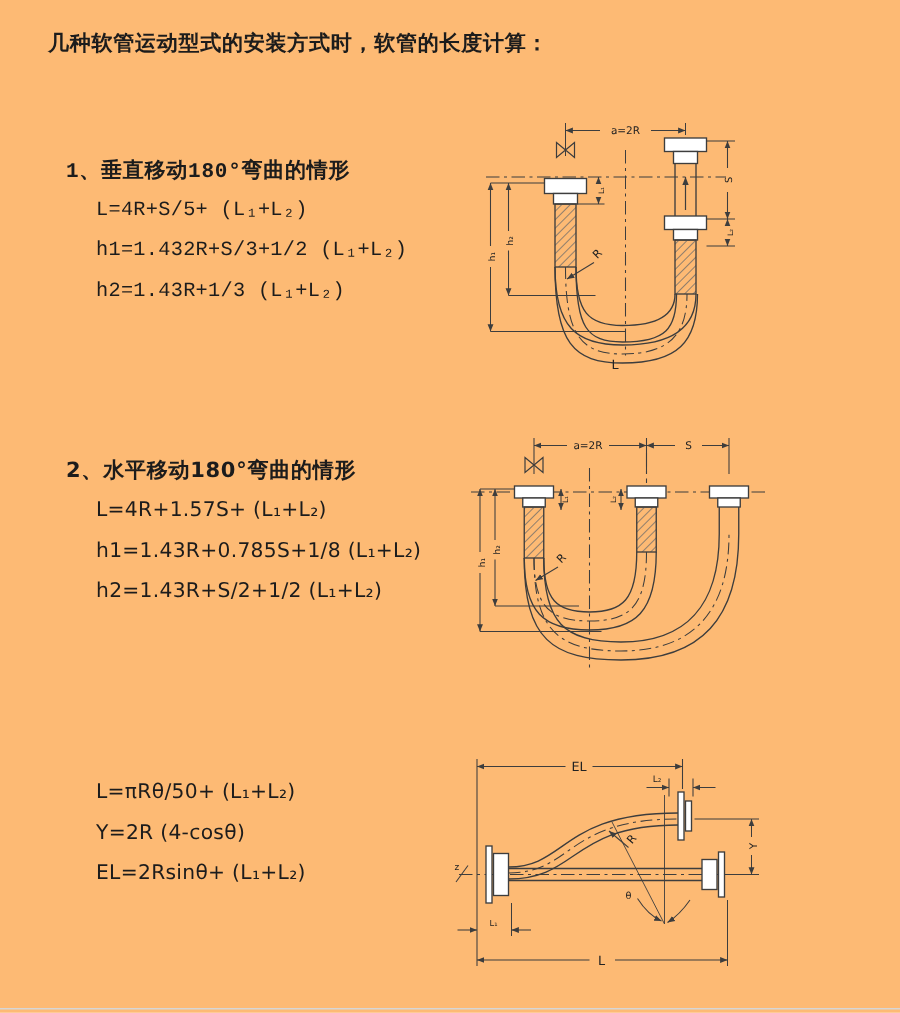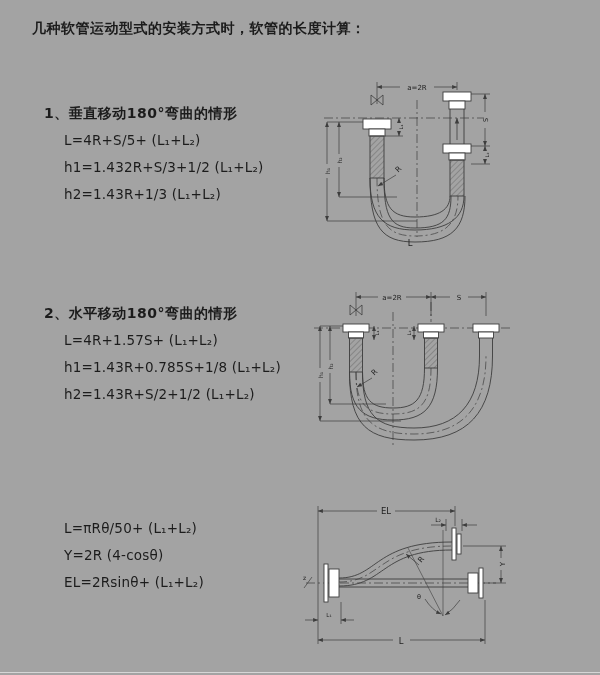--- a/index.html
+++ b/index.html
@@ -1,26 +1,26 @@
 <!DOCTYPE html>
 <html><head>
 <meta charset="utf-8">
 <style>
   html,body{margin:0;padding:0;}
   body{
     width:600px;height:675px;background:#ffffff;overflow:hidden;
     font-family:"DejaVu Sans","Liberation Sans",sans-serif;color:#1c1c1c;
   }
-  .page{position:relative;width:600px;height:675px;background:#a3a3a3;}
+  .page{position:relative;width:600px;height:675px;background:#fdba74;}
   .doc-title{
     position:absolute;left:32px;top:20px;font-size:14px;font-weight:bold;
     letter-spacing:0.5px;white-space:nowrap;
   }
   .section{position:absolute;left:44px;width:270px;}
-  .sec1{top:105px;}
+  .sec1{top:105px;font-family:Liberation Mono, monospace;}
   .sec2{top:305px;}
   .sec3{top:511px;}
   .sec-heading{font-size:14px;font-weight:bold;letter-spacing:0.5px;white-space:nowrap;}
   .formulas{padding-left:20px;margin-top:4px;}
   .formula{font-size:13.5px;line-height:27px;white-space:nowrap;letter-spacing:0.2px;}
   .diagram{position:absolute;}
   .d1{left:312px;top:74px;}
   .d2{left:306px;top:286px;}
   .d3{left:298px;top:498px;}
   svg{display:block;}

